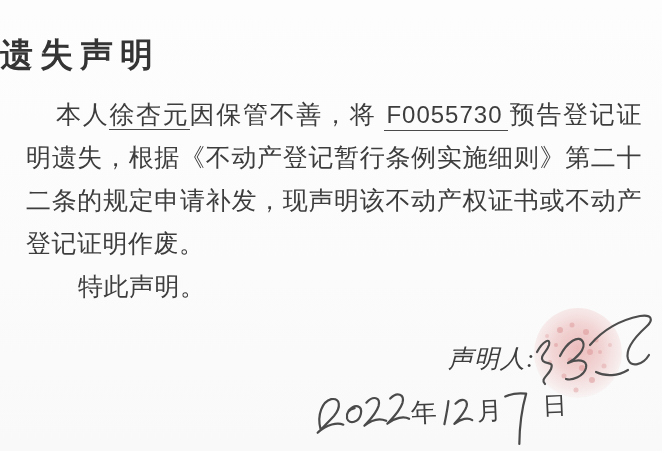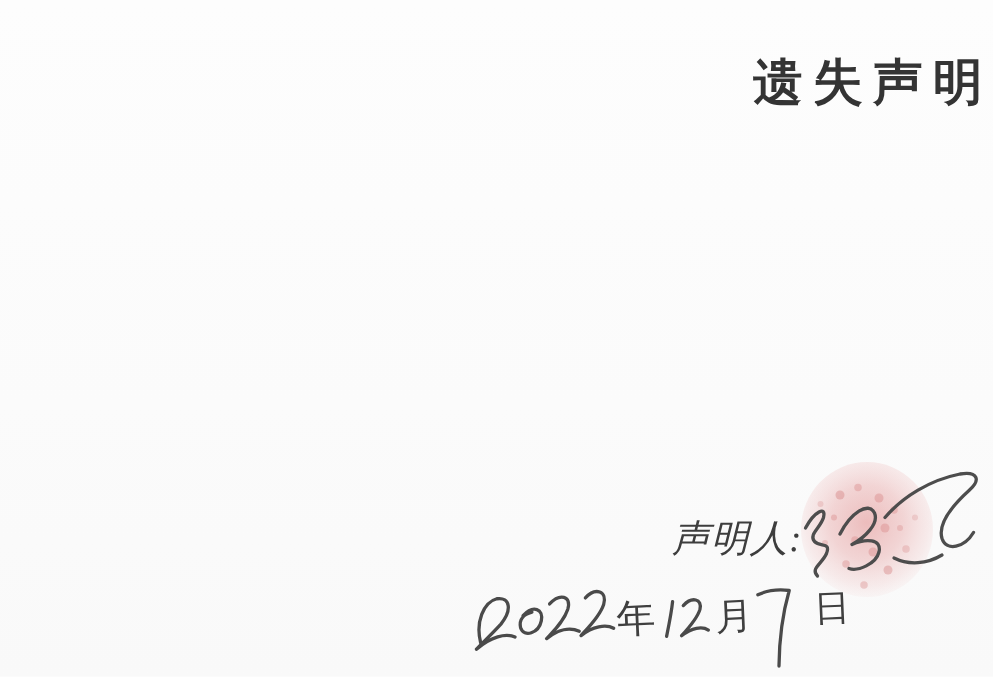--- a/index.html
+++ b/index.html
@@ -11,21 +11,21 @@
     font-family: "Liberation Serif", "DejaVu Serif", serif;
     color: #3b3b3b;
   }
   .page {
     position: absolute; inset: 0;
     background: linear-gradient(180deg, #fdfdfd 0%, #fbfbfb 60%, #f9f9f9 100%);
   }
   .doc-title {
     position: absolute;
     top: 33px; left: 0; width: 100%;
-    text-align: right;
+    text-align: left;
     font-size: 33px;
     font-weight: bold;
     letter-spacing: 7px;
     color: #343434;
     margin: 0;
   }
   .body-block {
     position: absolute;
     top: 93px; left: 26px; width: 616px;
     font-size: 25px;
@@ -66,20 +66,22 @@
   }
 </style>
 </head>
 <body>
 
 <div class="page"></div>
 
 <h1 class="doc-title">遗失声明</h1>
 
 <div class="body-block">
+  <p class="para-main"><span>本人</span><span class="u-name">徐杏元</span><span>因保管不善，将</span> <span class="u-cert">F0055730</span><span>预告登记证明遗失，根据《不动产登记暂行条例实施细则》第二十二条的规定申请补发，现声明该不动产权证书或不动产登记证明作废。</span></p>
+  <p class="para-closing">特此声明。</p>
 </div>
 
 <div class="sign-label">声明人:</div>
 
 <svg class="overlay" viewBox="0 0 662 451">
   <defs>
     <radialGradient id="fp" cx="50%" cy="45%" r="62%">
       <stop offset="0%" stop-color="#de7e7e" stop-opacity="0.50"></stop>
       <stop offset="45%" stop-color="#e39191" stop-opacity="0.36"></stop>
       <stop offset="75%" stop-color="#eaabab" stop-opacity="0.20"></stop>

